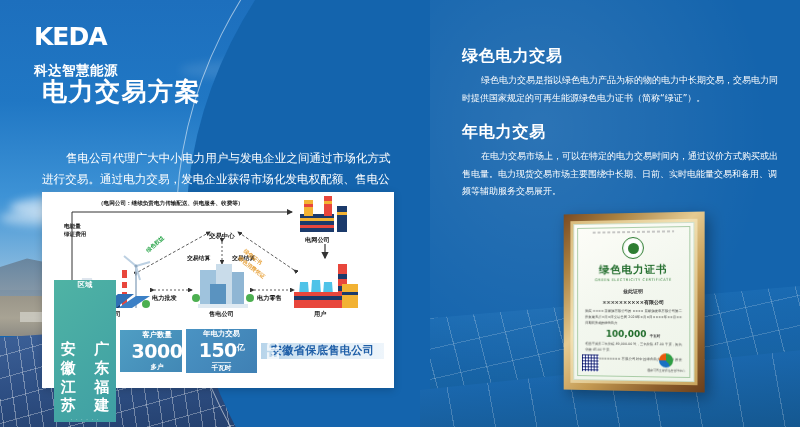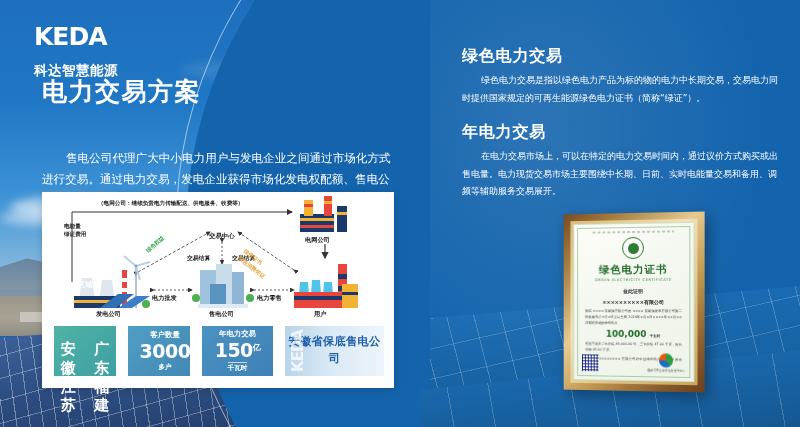--- a/index.html
+++ b/index.html
@@ -148,21 +148,21 @@
   .dg-user { left: 272px; top: 118px; font-size: 6.2px; }
   .dg-green-right { left: 205px; top: 55px; font-size: 5.4px; color: #e8a33d;
                     transform: rotate(38deg); transform-origin: left top; line-height: 1.6; }
   .dg-green-left  { left: 103px; top: 57px; font-size: 5.4px; color: #2fa84f;
                     transform: rotate(-42deg); transform-origin: left top; }
 
   
   .stats {
     position: absolute; left: 12px; top: 134px;
     width: 330px; height: 50px;
-    display: flex; gap: 12px;
+    display: flex; gap: 4px; align-items: center;
   }
   .stat {
     position: relative;
     display: flex; flex-direction: column;
     align-items: center; justify-content: center;
     color: #ffffff; text-align: center;
   }
   .stat-region {
     width: 62px;
     background: linear-gradient(135deg, #4fb3a4 0%, #3f9fa4 100%);

